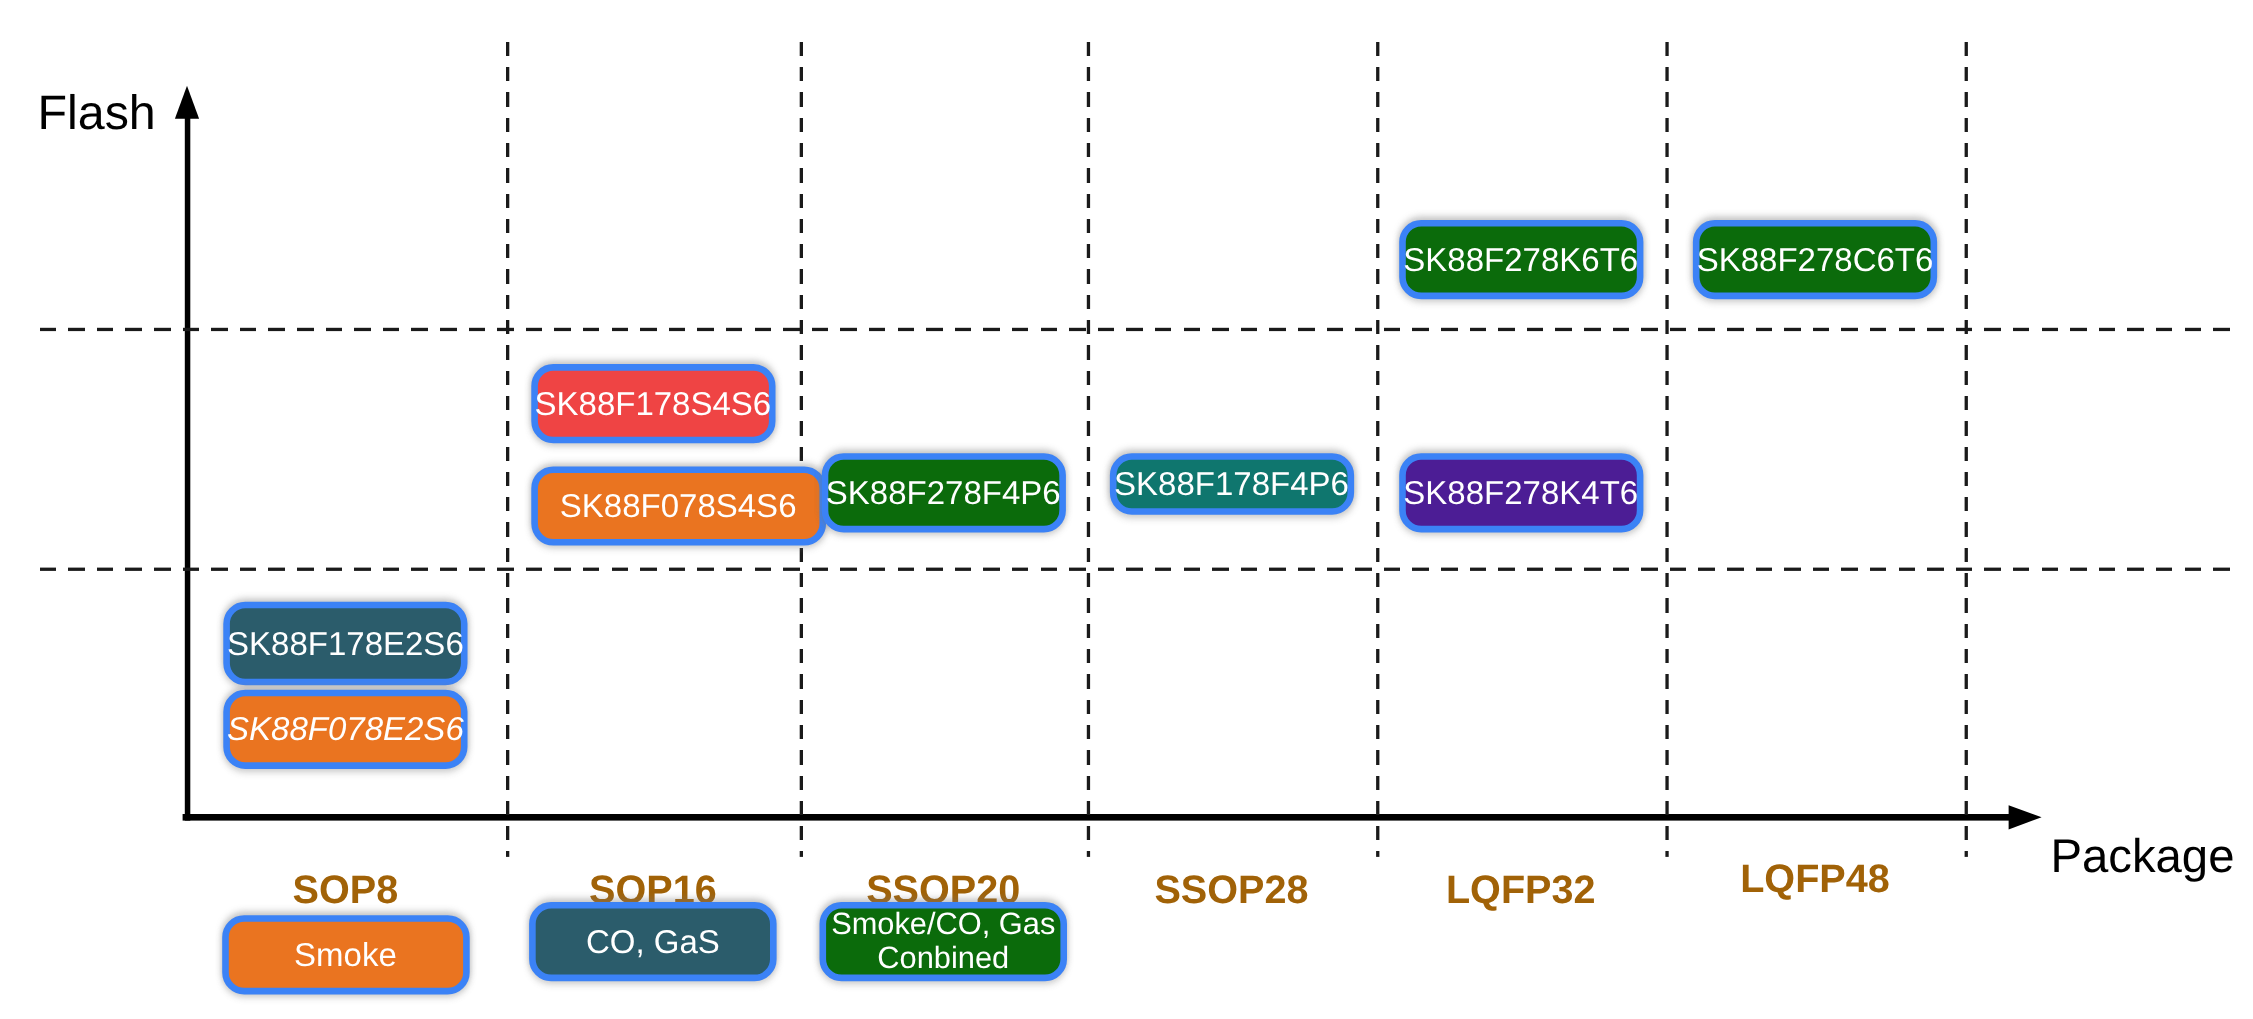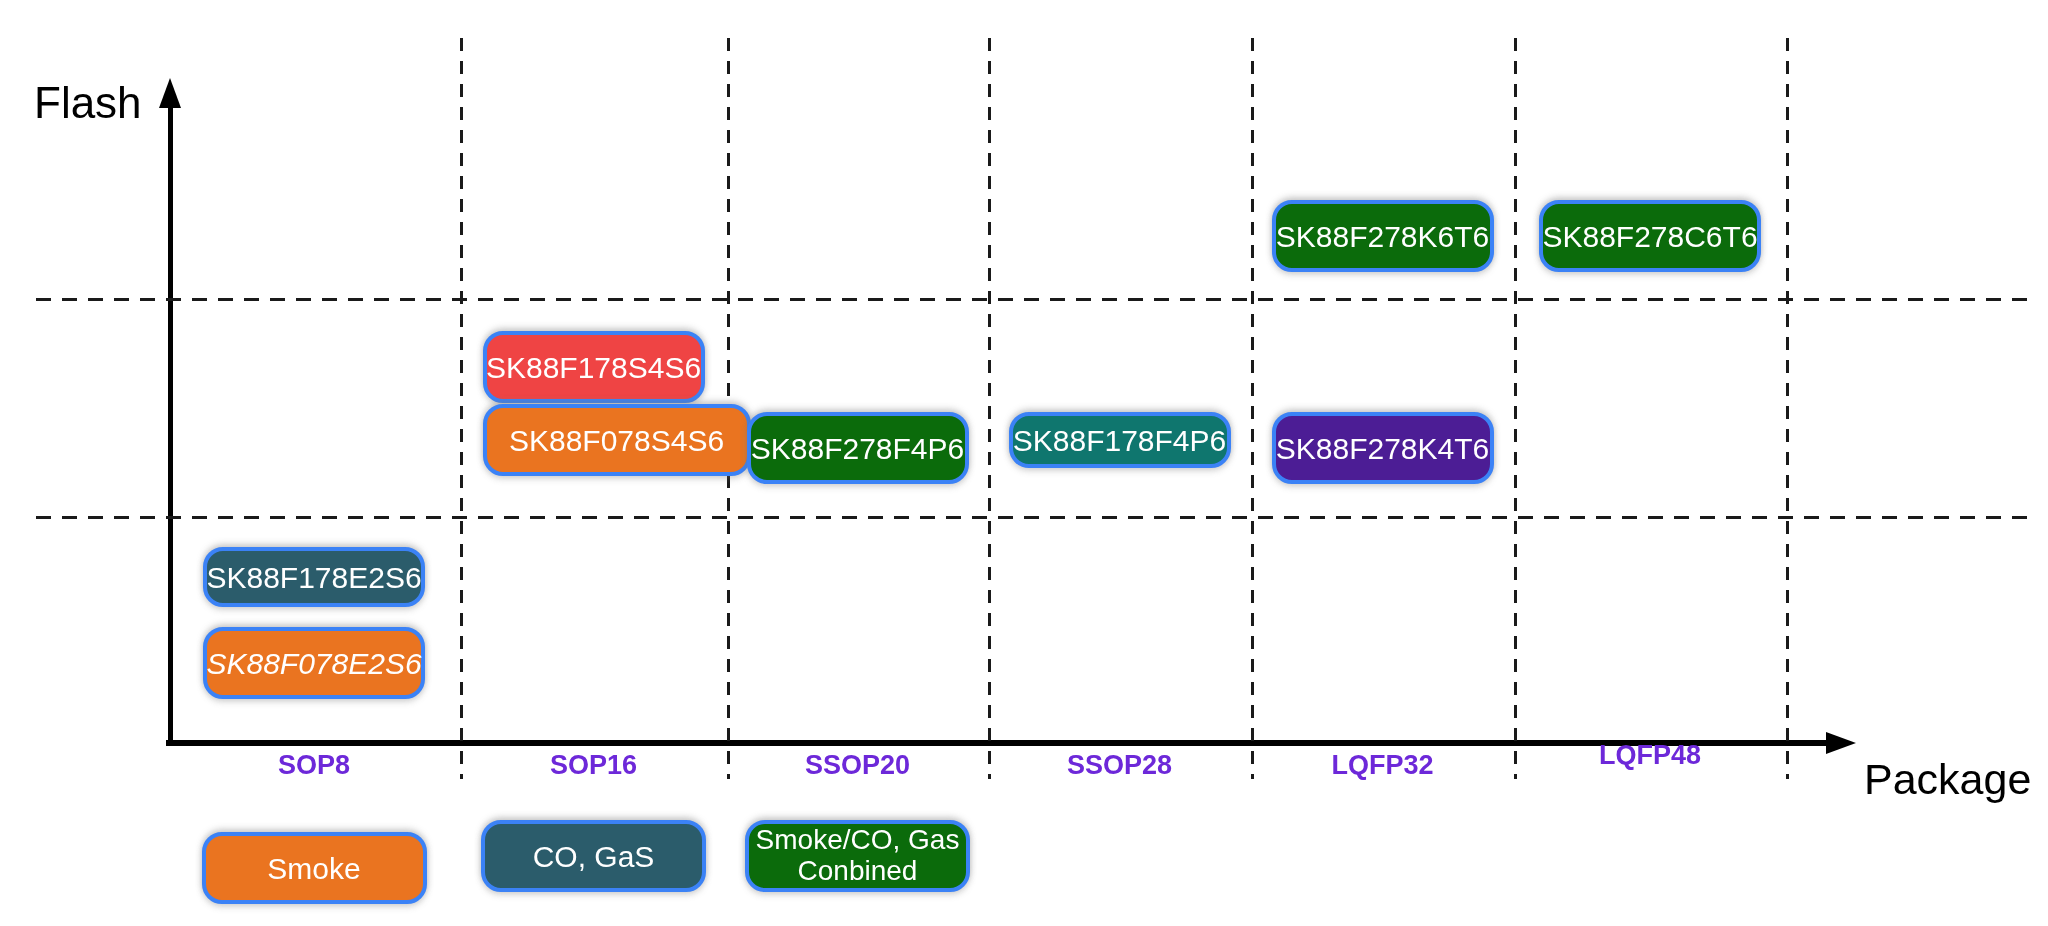--- a/index.html
+++ b/index.html
@@ -45,30 +45,31 @@
   }
   .arrowhead-right{
     position:absolute;
     width:0;height:0;
     border-top:11px solid transparent;
     border-bottom:11px solid transparent;
     border-left:30px solid #000;
   }
   .tick-label{
     position:absolute;
-    color:#6d28d9;
-    font-size:27px;
+    color:#a16207;
+    font-size:36px;
     font-weight:bold;
     text-align:center;
+    margin-top:38px;
   }
   .chip{
     position:absolute;
     box-sizing:border-box;
     border-radius:20px;
-    border:4px solid #3b82f6;
+    border:6px solid #3b82f6;
     color:#ffffff;
     font-size:30px;
     display:flex;
     flex-direction:column;
     align-items:center;
     justify-content:center;
     text-align:center;
     line-height:1.1;
     white-space:nowrap;
     box-shadow:0 -3px 6px rgba(120,120,120,0.38), 0 3px 6px rgba(120,120,120,0.30);
@@ -99,24 +100,24 @@
     </div>
   <div id="ticks">
       <div class="tick-label" style="left: 168px; top: 750px; width: 292px;">SOP8</div>
       <div class="tick-label" style="left: 460px; top: 750px; width: 267px;">SOP16</div>
       <div class="tick-label" style="left: 727px; top: 750px; width: 261px;">SSOP20</div>
       <div class="tick-label" style="left: 988px; top: 750px; width: 263px;">SSOP28</div>
       <div class="tick-label" style="left: 1251px; top: 750px; width: 263px;">LQFP32</div>
       <div class="tick-label" style="left: 1514px; top: 740px; width: 272px;">LQFP48</div>
     </div>
   <div id="chips">
-      <div class="chip" style="background: rgb(43, 92, 107); left: 203px; top: 547px; width: 222px; height: 60px;">SK88F178E2S6</div>
+      <div class="chip" style="background: rgb(43, 92, 107); left: 203px; top: 547px; width: 222px; height: 76px;">SK88F178E2S6</div>
       <div class="chip" style="background: rgb(234, 116, 32); left: 203px; top: 627px; width: 222px; height: 72px; font-style: italic;">SK88F078E2S6</div>
       <div class="chip" style="background: #ef4444; left: 482.5px; top: 331px; width: 222px; height: 72px; text-align: right;">SK88F178S4S6</div>
-      <div class="chip" style="background: rgb(234, 116, 32); left: 482.5px; top: 404px; width: 268px; height: 72px;">SK88F078S4S6</div>
+      <div class="chip" style="background: rgb(234, 116, 32); left: 482.5px; top: 424px; width: 268px; height: 72px;">SK88F078S4S6</div>
       <div class="chip" style="background: rgb(11, 107, 11); left: 746.5px; top: 412px; width: 222px; height: 72px;">SK88F278F4P6</div>
       <div class="chip" style="background: #0f766e; left: 1008.5px; top: 412px; width: 222px; height: 56px;">SK88F178F4P6</div>
       <div class="chip" style="background: #4c1d95; left: 1271.5px; top: 412px; width: 222px; height: 72px;">SK88F278K4T6</div>
       <div class="chip" style="background: rgb(11, 107, 11); left: 1271.5px; top: 200px; width: 222px; height: 72px;">SK88F278K6T6</div>
       <div class="chip" style="background: rgb(11, 107, 11); left: 1539px; top: 200px; width: 222px; height: 72px;">SK88F278C6T6</div>
     </div>
   <div id="legend">
       <div class="chip" style="background: rgb(234, 116, 32); left: 201.5px; top: 820px; width: 225px; height: 72px; margin-top: 12px;">
         <div>Smoke</div>
       </div>

